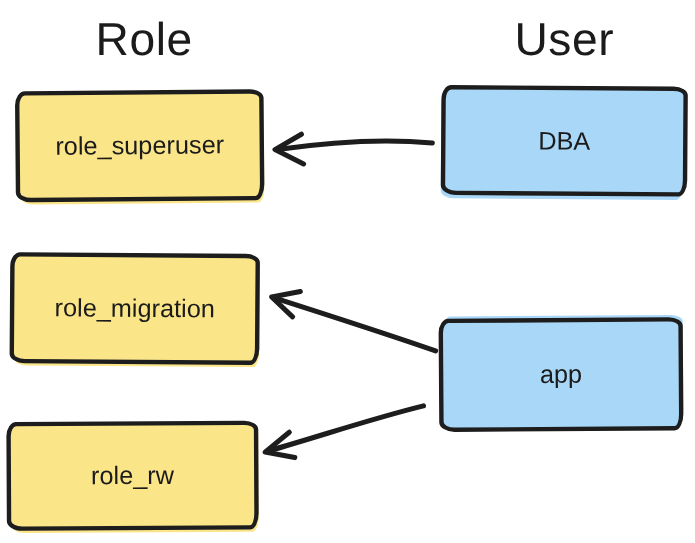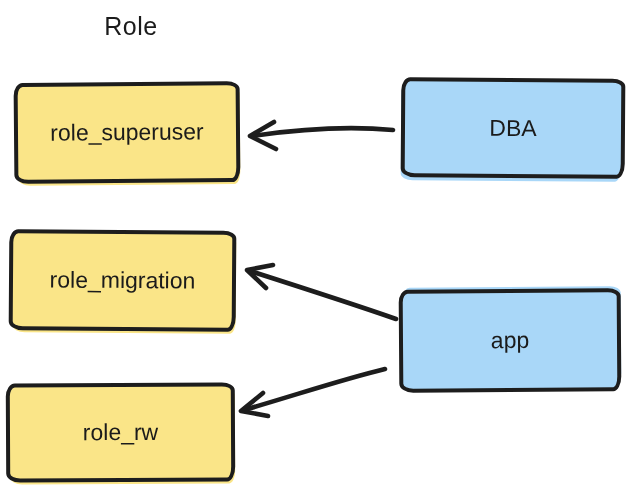--- a/index.html
+++ b/index.html
@@ -11,21 +11,21 @@
   .canvas {
     position: relative;
     width: 632px;
     height: 494px;
     background: #ffffff;
     overflow: hidden;
   }
   .col-header {
     position: absolute;
     color: #1b1b1b;
-    font-size: 25px;
+    font-size: 42px;
     font-weight: 500;
     text-align: center;
     letter-spacing: 0.5px;
     white-space: nowrap;
   }
   .col-header.role { left: 61px; top: 12px; width: 140px; }
   .col-header.user { left: 443px; top: 12px; width: 140px; }
 
   .node {
     position: absolute;
@@ -70,20 +70,21 @@
     stroke-linejoin: round;
   }
 </style>
 </head>
 <body>
 
 <div class="canvas">
 
   <div class="col-header role">Role</div>
 
+  <div class="col-header user">User</div>
 
   <div class="node role-node n-superuser">
     <span>role_superuser</span>
   </div>
 
   <div class="node role-node n-migration">
     <span>role_migration</span>
   </div>
 
   <div class="node role-node n-rw">

